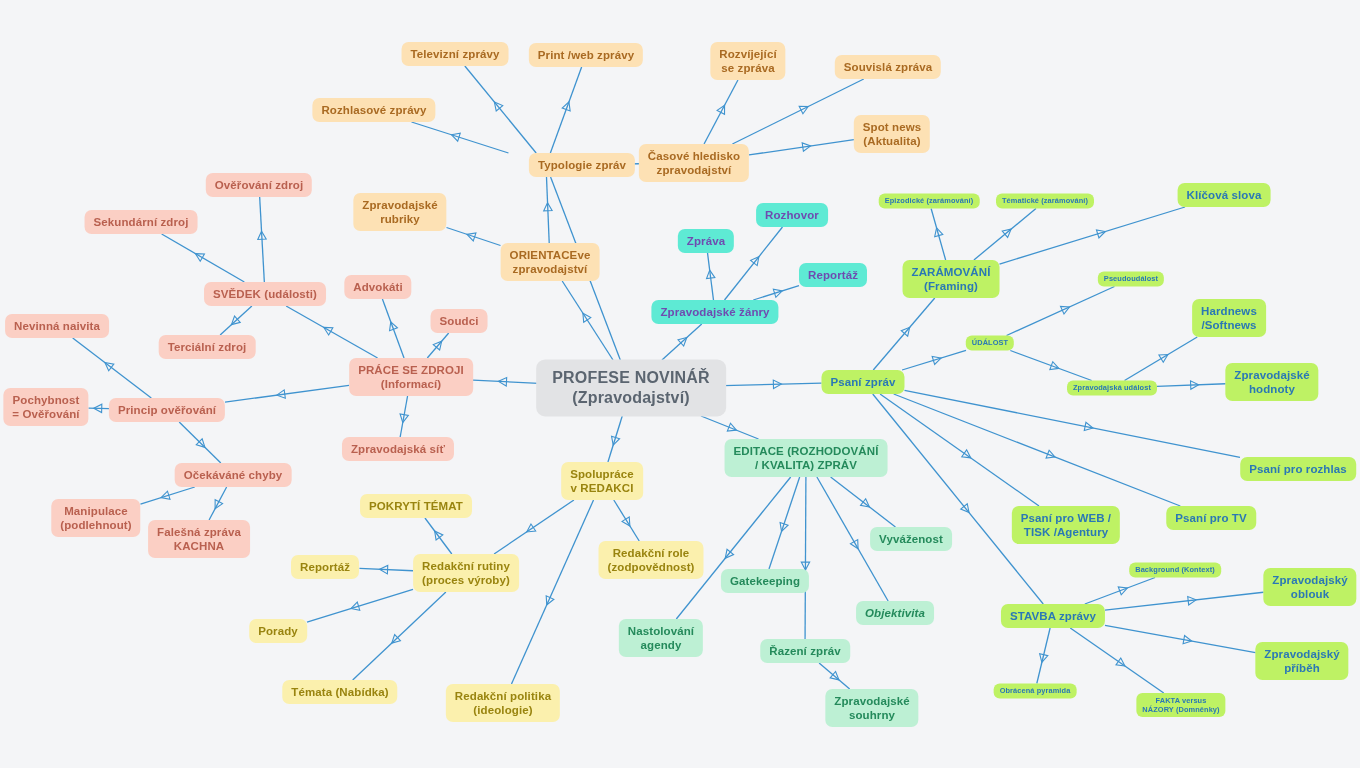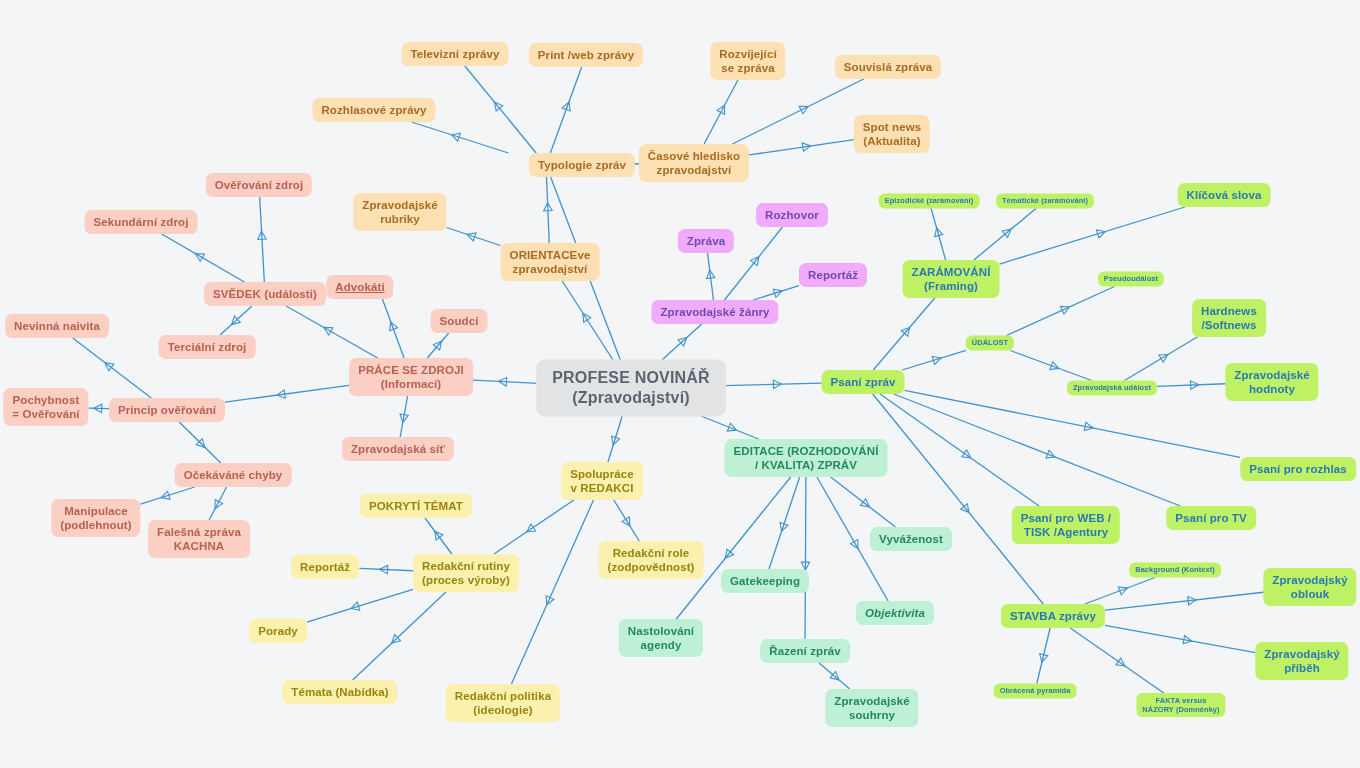--- a/index.html
+++ b/index.html
@@ -35,21 +35,21 @@
   .n-center {
     background: #e2e3e5;
     color: #5b6570;
     font-size: 16px;
     border-radius: 9px;
     padding: 9px 16px;
     letter-spacing: 0.2px;
   }
   .n-orange { background: #fde1b4; color: #a96a22; font-size: 11.5px; }
   .n-pink   { background: #fbcfc4; color: #b9604f; font-size: 11.5px; }
-  .n-purple { background: #f0abfc; color: #6f4bb0; font-size: 11.5px; }
+  .n-purple { background: #5eead4; color: #6f4bb0; font-size: 11.5px; }
   .n-blue   { background: #bef264; color: #2a78b5; font-size: 11.5px; }
   .n-green  { background: #bdf0d4; color: #248a5b; font-size: 11.5px; }
   .n-yellow { background: #fbf0ad; color: #99840f; font-size: 11.5px; }
   .sz-xs { font-size: 7.4px; font-weight: bold; padding: 3px 6px; border-radius: 6px; }
 </style>
 </head>
 <body>
 
 <div id="canvas">
   <svg id="edges">
@@ -197,21 +197,21 @@
       <div class="node n-orange" style="left: 550px; top: 262px;">ORIENTACEve
 zpravodajství</div>
       <div class="node n-orange" style="left: 400px; top: 212px;">Zpravodajské
 rubriky</div>
       <div class="node n-pink" style="left: 411px; top: 377px;">PRÁCE SE ZDROJI
 (Informací)</div>
       <div class="node n-pink" style="left: 265px; top: 294px;">SVĚDEK (události)</div>
       <div class="node n-pink" style="left: 259px; top: 185px;">Ověřování zdroj</div>
       <div class="node n-pink" style="left: 141px; top: 222px;">Sekundární zdroj</div>
       <div class="node n-pink" style="left: 207px; top: 347px;">Terciální zdroj</div>
-      <div class="node n-pink" style="left: 360px; top: 287px; text-decoration: underline;">Advokáti</div>
+      <div class="node n-pink" style="left: 378px; top: 287px;">Advokáti</div>
       <div class="node n-pink" style="left: 459px; top: 321px;">Soudci</div>
       <div class="node n-pink" style="left: 398px; top: 449px;">Zpravodajská síť</div>
       <div class="node n-pink" style="left: 167px; top: 410px;">Princip ověřování</div>
       <div class="node n-pink" style="left: 57px; top: 326px;">Nevinná naivita</div>
       <div class="node n-pink" style="left: 46px; top: 407px;">Pochybnost
 = Ověřování</div>
       <div class="node n-pink" style="left: 233px; top: 475px;">Očekáváné chyby</div>
       <div class="node n-pink" style="left: 96px; top: 518px;">Manipulace
 (podlehnout)</div>
       <div class="node n-pink" style="left: 199px; top: 539px;">Falešná zpráva

